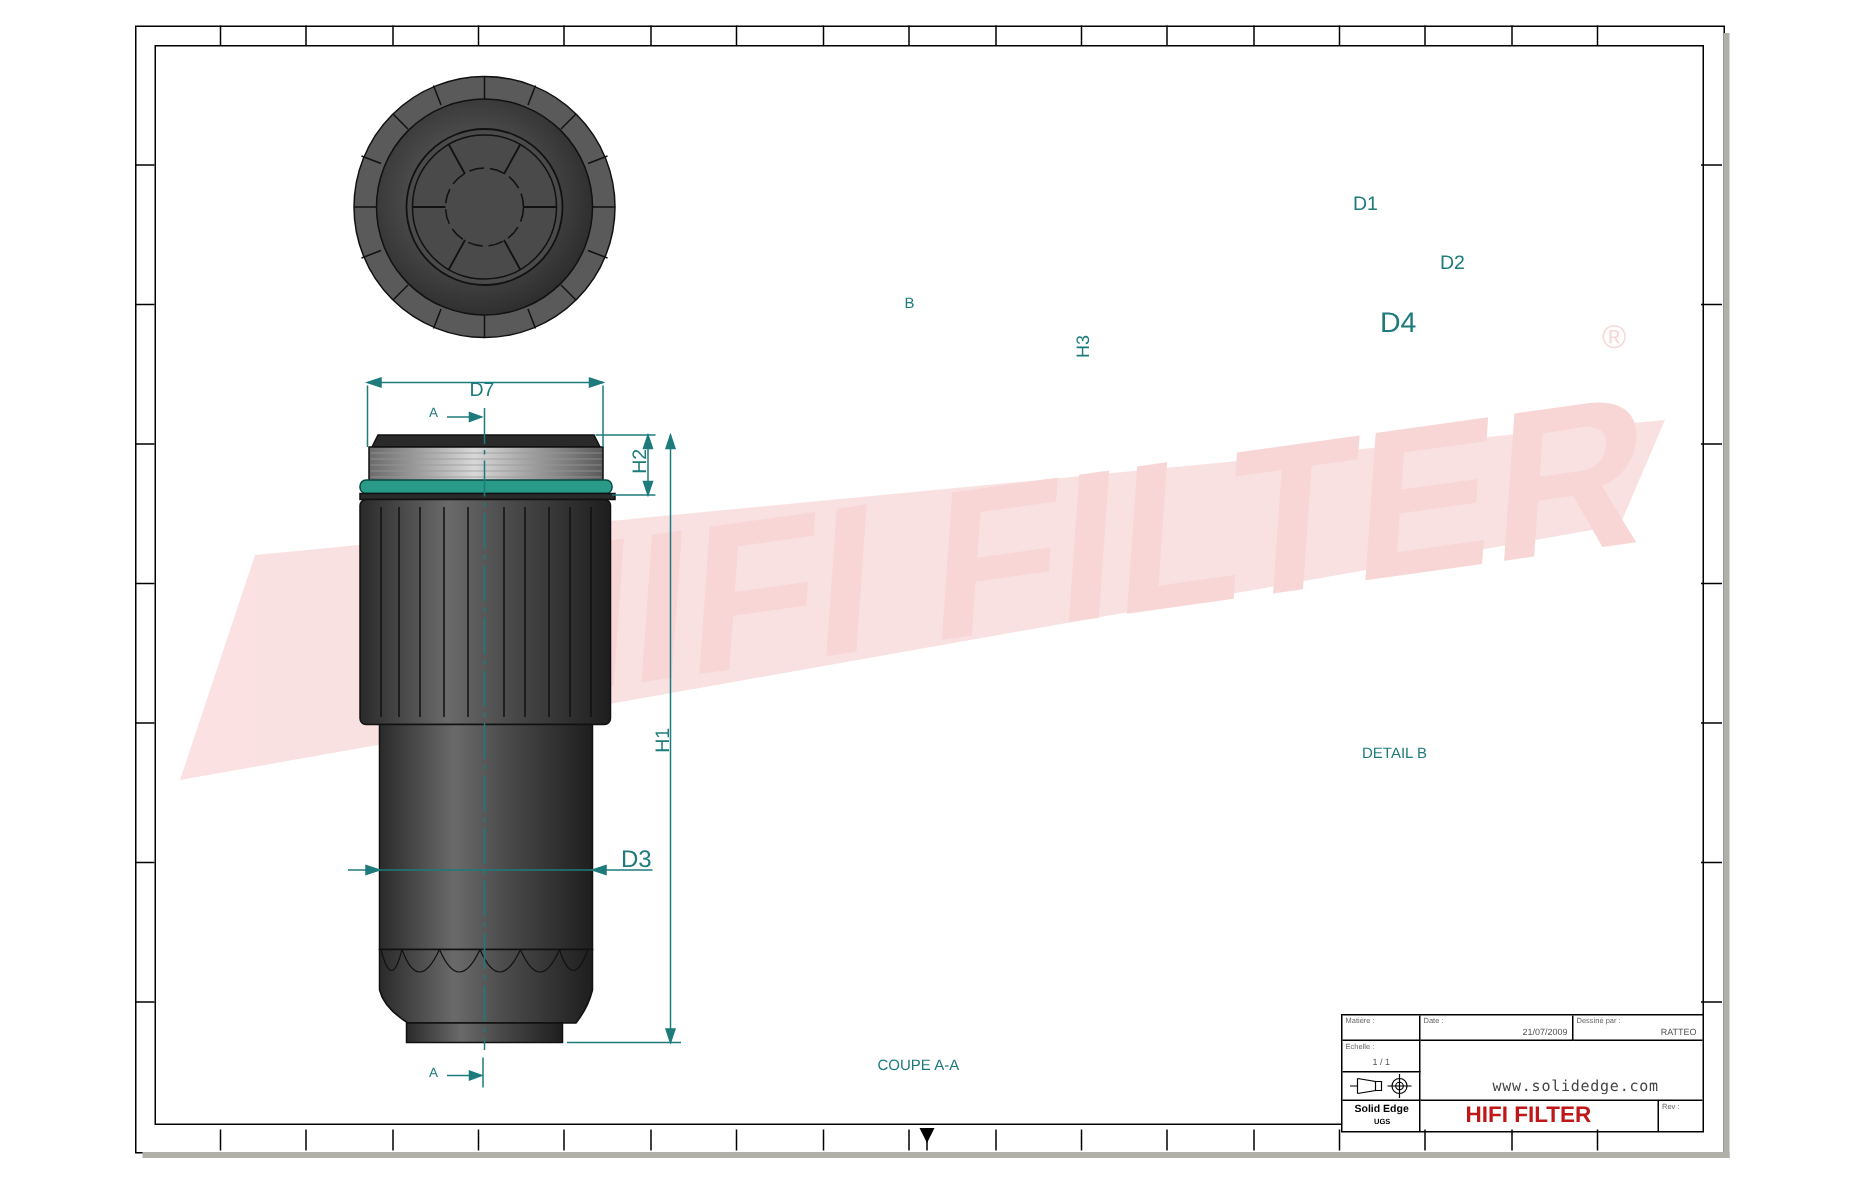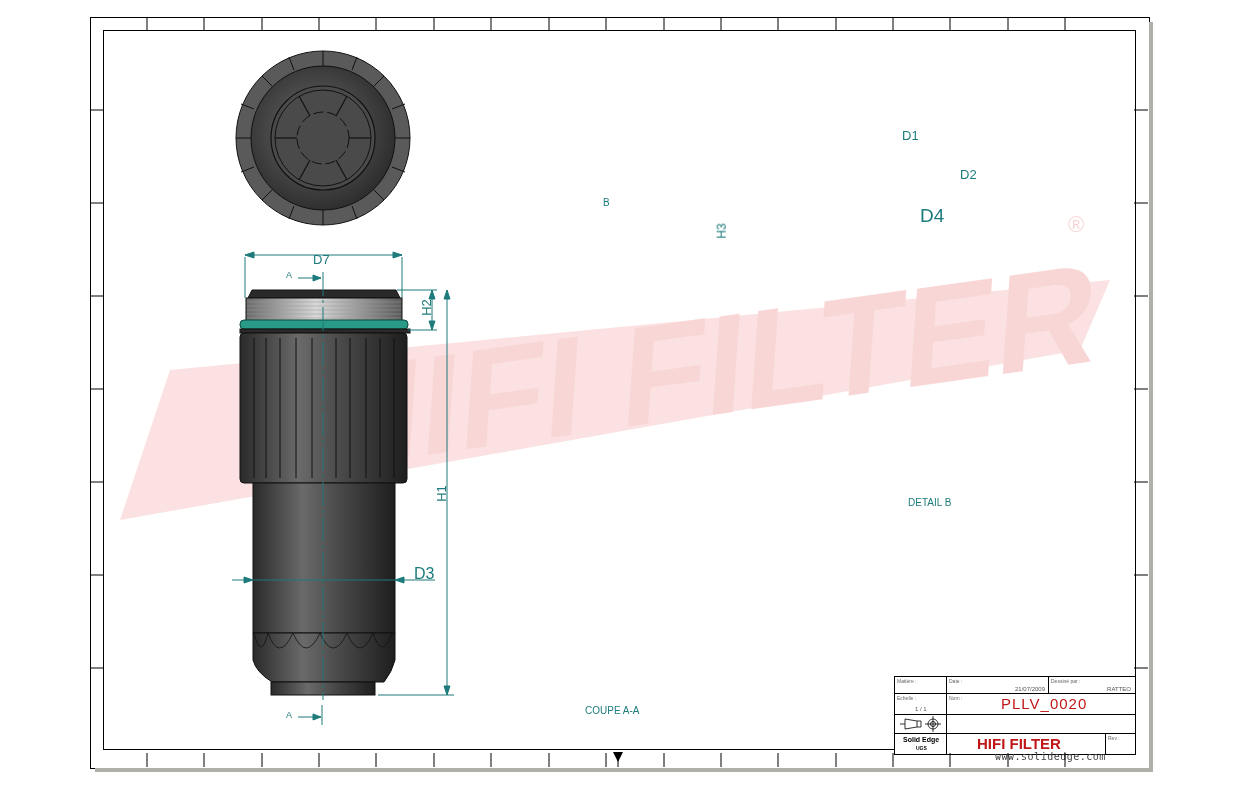--- a/index.html
+++ b/index.html
@@ -260,34 +260,30 @@
     <span class="val" style="right:3px;bottom:1px;">21/07/2009</span>
   </div>
   <div class="cell" style="left:154px;top:0;width:86px;height:17px;border-right:none;">
     <span class="cap">Dessiné par :</span>
     <span class="val" style="right:4px;bottom:1px;">RATTEO</span>
   </div>
   <div class="cell" style="left:0;top:17px;width:52px;height:21px;">
     <span class="cap">Echelle :</span>
     <span class="val" style="left:20px;bottom:2px;">1 / 1</span>
   </div>
-  <div class="cell" style="left:52px;top:17px;width:188px;height:21px;border-right:none;">
-    <span class="cap">Nom :</span>
-    <span style="position:absolute;left:54px;top:1px;font-size:15px;color:#c01818;letter-spacing:1px;">PLLV_0020</span>
-  </div>
   <div class="cell" style="left:0;top:38px;width:52px;height:19px;">
     <svg width="50" height="18" viewBox="0 0 50 18">
       <path d="M5,9 H10 M10,4 V14 M10,4 L22,6 V12 L10,14 M22,6 H26 V12 H22" stroke="#000" fill="none" stroke-width="0.8"></path>
       <circle cx="38" cy="9" r="5" stroke="#000" fill="none" stroke-width="0.8"></circle>
       <circle cx="38" cy="9" r="2.5" stroke="#000" fill="none" stroke-width="0.8"></circle>
       <path d="M38,1 V17 M30,9 H46" stroke="#000" stroke-width="0.8"></path>
     </svg>
   </div>
   <div class="cell" style="left:52px;top:38px;width:188px;height:19px;border-right:none;">
-    <span style="position:absolute;left:48px;top:4px;font-size:10px;color:#444;letter-spacing:0.5px;font-family:'DejaVu Sans Mono',monospace;margin-top:32px;">www.solidedge.com</span>
+    <span style="position:absolute;left:48px;top:4px;font-size:10px;color:#444;letter-spacing:0.5px;font-family:'DejaVu Sans Mono',monospace;">www.solidedge.com</span>
   </div>
   <div class="cell" style="left:0;top:57px;width:52px;height:20px;border-bottom:none;">
     <span style="position:absolute;left:8px;top:2px;font-size:7px;font-weight:bold;">Solid Edge</span>
     <span style="position:absolute;left:21px;top:11px;font-size:5px;font-weight:bold;">UGS</span>
   </div>
   <div class="cell" style="left:52px;top:57px;width:159px;height:20px;border-bottom:none;">
     <span style="position:absolute;left:30px;top:1px;font-size:15px;font-weight:bold;color:#c01818;">HIFI FILTER</span>
   </div>
   <div class="cell" style="left:211px;top:57px;width:29px;height:20px;border:none;">
     <span class="cap">Rev :</span>

